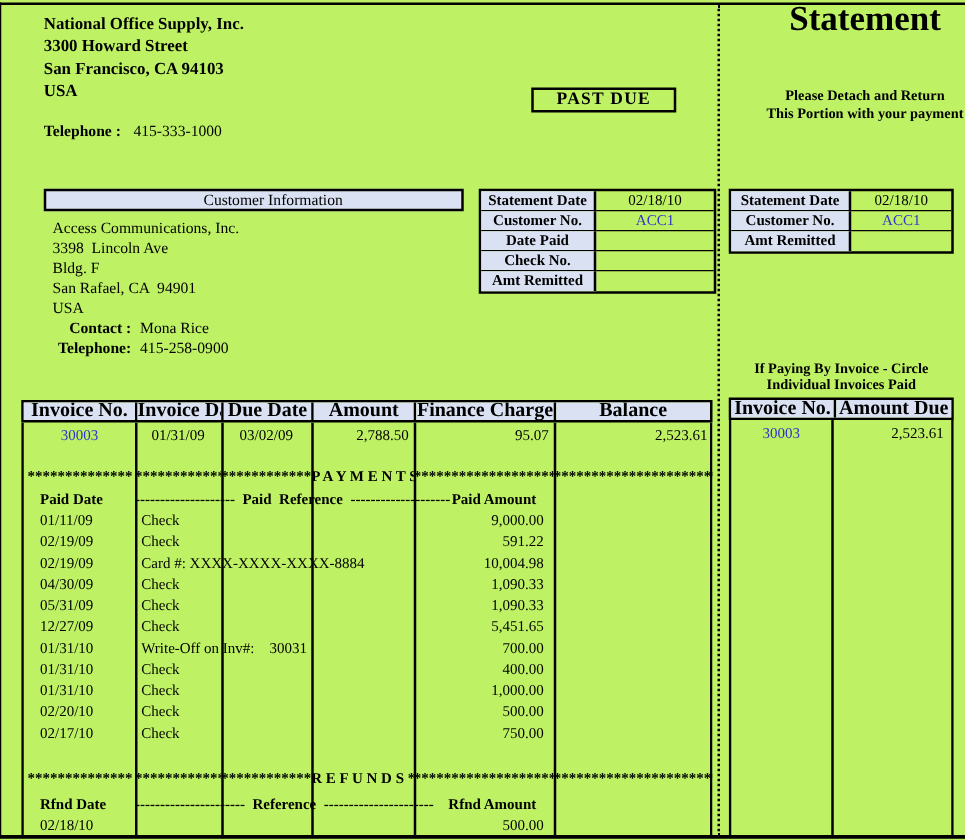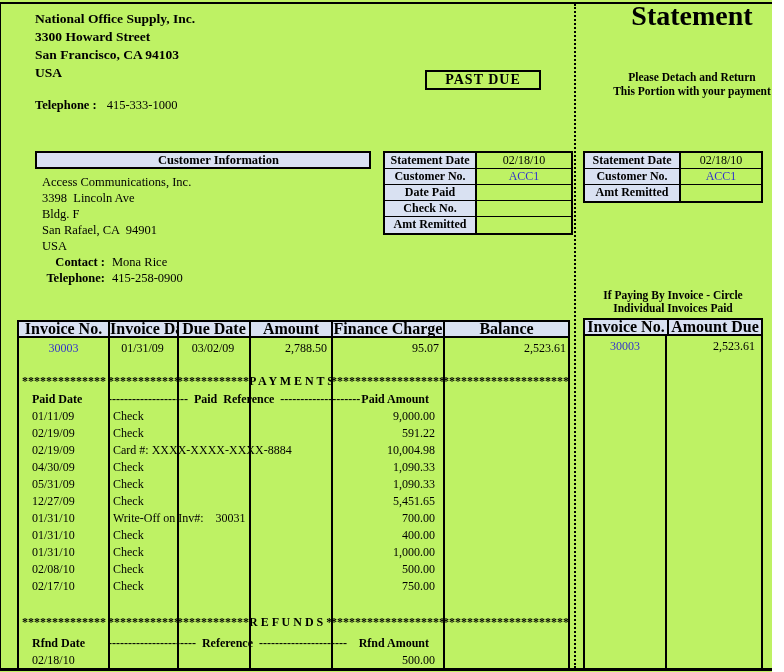--- a/index.html
+++ b/index.html
@@ -26,21 +26,21 @@
   .pastdue{position:absolute;left:425px;top:70px;width:116px;height:20px;border:2px solid #000;
            text-align:center;font-weight:bold;font-size:14px;line-height:16px;letter-spacing:1px;}
 
   .stmt-title{position:absolute;left:600px;top:0px;width:184px;text-align:center;
               font-size:28px;font-weight:bold;}
   .detach-note{position:absolute;left:600px;top:70px;width:184px;text-align:center;
                font-weight:bold;font-size:11.5px;line-height:14px;}
 
   
   .cust-header{position:absolute;left:35px;top:151px;width:336px;height:18px;border:2px solid #000;
-               background:var(--accent);text-align:center;font-weight:bold;font-size:12.5px;line-height:14px;padding-left:31px;}
+               background:var(--accent);text-align:center;font-weight:normal;font-size:12.5px;line-height:14px;padding-left:31px;}
   .cust-info{position:absolute;left:42px;top:174px;font-size:12.5px;line-height:16px;}
   .cust-info .adr{white-space:pre;}
   .kv{display:flex;}
   .kv .lbl{width:63px;text-align:right;font-weight:bold;}
   .kv .val{padding-left:7px;}
 
   
   .sbox{position:absolute;top:151px;border:2px solid #000;display:grid;}
   .sbox-left{left:383px;width:190px;grid-template-columns:92px 1fr;grid-auto-rows:16px;}
   .sbox-right{left:583px;width:180px;grid-template-columns:96px 1fr;grid-auto-rows:16px;}
@@ -270,21 +270,21 @@
         </div>
 
         <div class="row grid4">
           <div class="c datec">01/31/10</div>
           <div class="c refc">Check</div>
           <div class="c rt8">1,000.00</div>
           <div class="c"></div>
         </div>
 
         <div class="row grid4">
-          <div class="c datec">02/08/10</div>
+          <div class="c datec">02/20/10</div>
           <div class="c refc">Check</div>
           <div class="c rt8">500.00</div>
           <div class="c"></div>
         </div>
 
         <div class="row grid4">
           <div class="c datec">02/17/10</div>
           <div class="c refc">Check</div>
           <div class="c rt8">750.00</div>
           <div class="c"></div>

